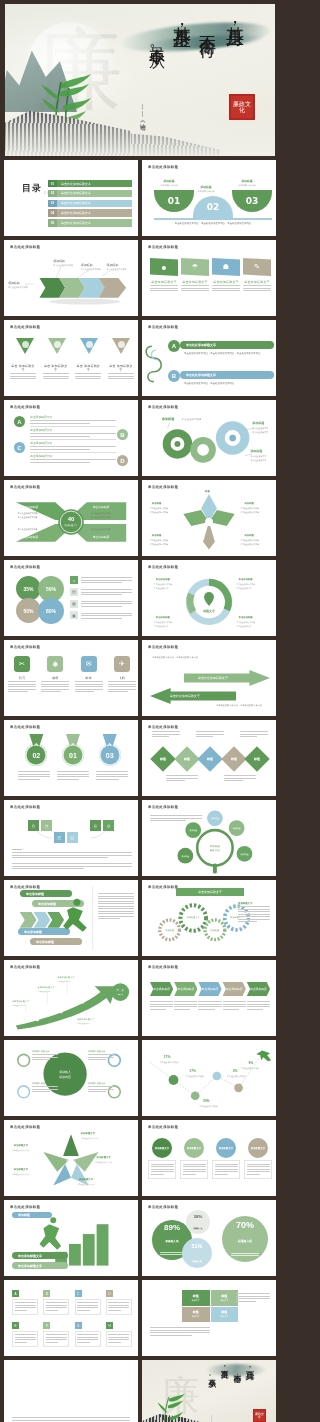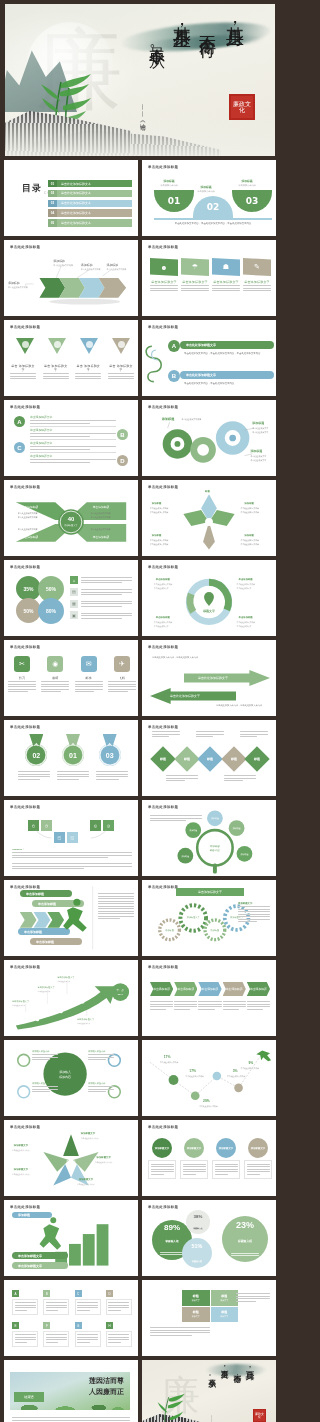--- a/index.html
+++ b/index.html
@@ -1070,21 +1070,21 @@
       </div>
       <div class="pcirc" style="position:absolute;left:44px;top:10px;width:24px;height:24px;background:#e7eae5;color:#666;flex-direction:column">
         <div style="font-size:4.4px">38%</div>
         <div style="font-size:1.8px">标题输入框</div>
       </div>
       <div class="pcirc" style="position:absolute;left:40px;top:38px;width:30px;height:30px;background:#c3dde6;color:#fff;flex-direction:column">
         <div style="font-size:5.4px">51%</div>
         <div style="font-size:2px">标题输入框</div>
       </div>
       <div class="pcirc" style="position:absolute;right:8px;top:16px;width:46px;height:46px;background:#9dc095;flex-direction:column">
-        <div style="font-size:9px">23%</div>
+        <div style="font-size:9px">70%</div>
         <div style="font-size:2.8px">标题输入框</div>
         <div style="width:28px">
             <i class="tline" style="background:rgba(255,255,255,.7)"></i>
             <i class="tline" style="background:rgba(255,255,255,.7)"></i>
           </div>
       </div>
     </div>
 
     <div class="slide">
       <div style="position:absolute;left:8px;top:10px;width:120px;display:flex;justify-content:space-between">
@@ -1188,26 +1188,20 @@
         </div>
       <div style="position:absolute;left:8px;top:46px;width:60px">
         <i class="tline"></i>
           <i class="tline"></i>
           <i class="tline"></i>
           <i class="tline" style="width:70%"></i>
         </div>
     </div>
 
     <div class="slide">
-      <div class="lotus">
-        <div class="txt">
-          <span>莲因洁而尊</span><br><span>人因廉而正</span></div>
-        <div class="pads"></div>
-        <div class="tag">结束语</div>
-      </div>
       <div style="position:absolute;left:8px;top:56px;width:118px">
         <i class="tline"></i>
           <i class="tline"></i>
         </div>
     </div>
 
     <div class="slide">
       <div class="endcov">
         <div style="position:absolute;left:18px;top:8px;font-size:40px;color:rgba(150,150,140,.18);font-family:'DejaVu Serif',serif">廉</div>
         <div style="position:absolute;right:10px;top:4px;width:60px;height:12px;border-radius:50%;filter:blur(1px);

